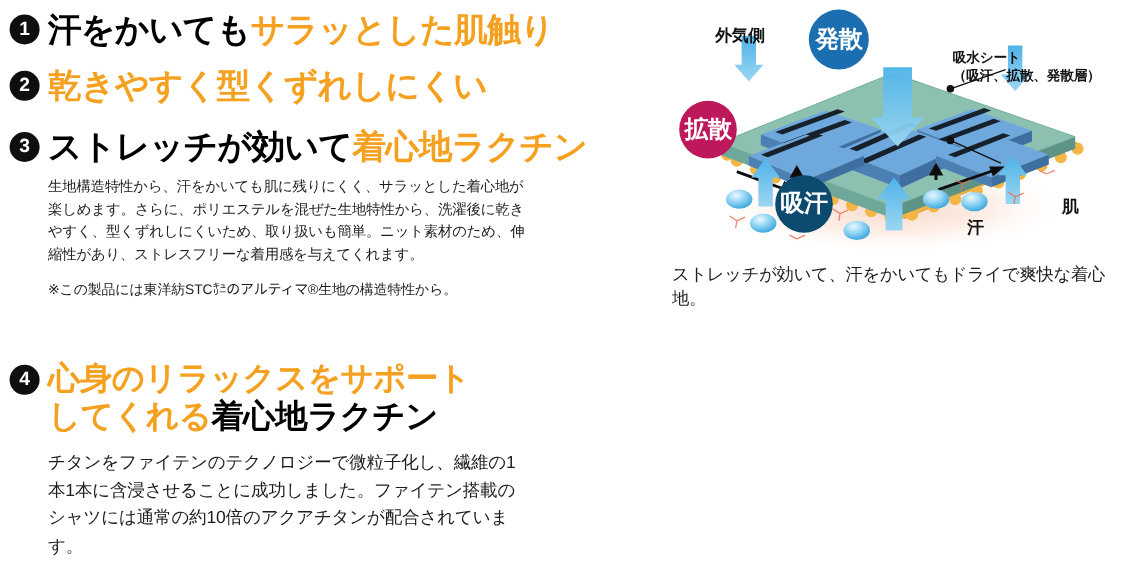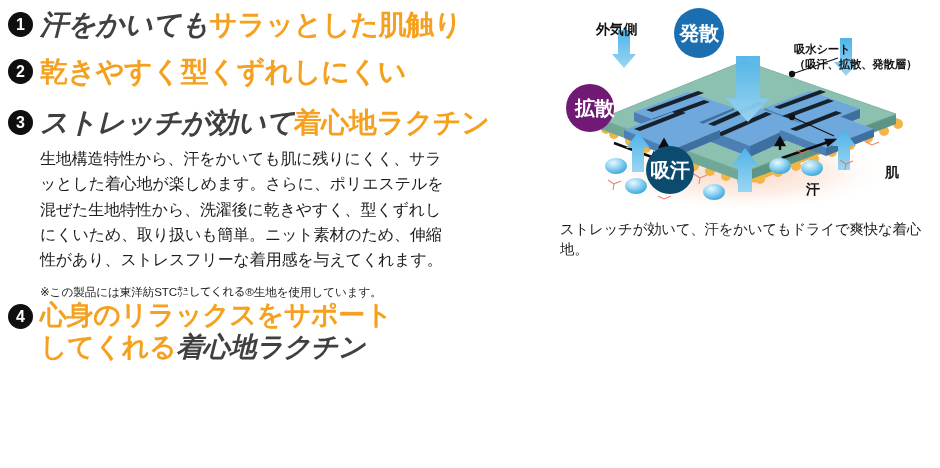--- a/index.html
+++ b/index.html
@@ -55,27 +55,27 @@
     font-family: "Liberation Sans", "DejaVu Sans", sans-serif;
   }
 
   .headline {
     font-size: 28px;
     font-weight: bold;
     line-height: 1.18;
     letter-spacing: -0.4px;
     white-space: nowrap;
   }
-  .headline .blk { color: #404040; font-style: italic; }
+  .headline .blk { color: #000000; }
   .headline .org { color: #F5A01E; }
 
   .headline-sm { font-size: 27px; }
 
   .body-text {
-    font-size: 16px;
+    font-size: 12px;
     line-height: 1.58;
     color: #1c1c1c;
     margin: 7px 0 0 32px;
     letter-spacing: -0.15px;
     max-width: 404px;
   }
 
   .footnote {
     font-size: 11.6px;
     line-height: 1.5;
@@ -156,22 +156,21 @@
     font-size: 20px;
   }
   .badge-hassan {
     left: 126px; top: 8px;
     width: 50px; height: 50px; line-height: 50px;
     background: #1B6FB0;
   }
   .badge-kakusan {
     left: 18px; top: 84px;
     width: 48px; height: 48px; line-height: 48px;
-    background: #701a75;
-    text-align: right;
+    background: #be185d;
   }
   .badge-kyukan {
     left: 98px; top: 146px;
     width: 48px; height: 48px; line-height: 48px;
     background: #0c4a6e;
   }
 </style>
 </head>
 <body>
 
@@ -196,35 +195,36 @@
   </div>
 
   <div class="feature feature-3">
     <div class="headline-row">
       <div class="num-badge">3</div>
       <div class="headline">
         <span class="blk">ストレッチが効いて</span><span class="org">着心地ラクチン</span>
       </div>
     </div>
     <p class="body-text">生地構造特性から、汗をかいても肌に残りにくく、サラッとした着心地が楽しめます。さらに、ポリエステルを混ぜた生地特性から、洗濯後に乾きやすく、型くずれしにくいため、取り扱いも簡単。ニット素材のため、伸縮性があり、ストレスフリーな着用感を与えてくれます。</p>
-    <p class="footnote">※この製品には東洋紡STC㌒してくれる®生地を使用しています。</p>
+    <p class="footnote">※この製品には東洋紡STC㌒のアルティマ®生地の構造特性から。</p>
   </div>
 
   <div class="feature feature-4">
     <div class="headline-row">
       <div class="num-badge">4</div>
       <div>
         <div class="headline headline-sm">
           <span class="org">心身のリラックスをサポート</span>
         </div>
         <div class="headline headline-sm">
           <span class="org">してくれる</span><span class="blk">着心地ラクチン</span>
         </div>
       </div>
     </div>
+    <p class="body-text-4">チタンをファイテンのテクノロジーで微粒子化し、繊維の1本1本に含浸させることに成功しました。ファイテン搭載のシャツには通常の約10倍のアクアチタンが配合されています。</p>
   </div>
 
 </div>
 
 <div class="right-col">
 
   <div class="diagram-stage">
     <svg width="392" height="215" viewBox="0 0 392 215" xmlns="http://www.w3.org/2000/svg">
       <defs>
         <radialGradient id="skinGlow" cx="50%" cy="50%" r="50%">

